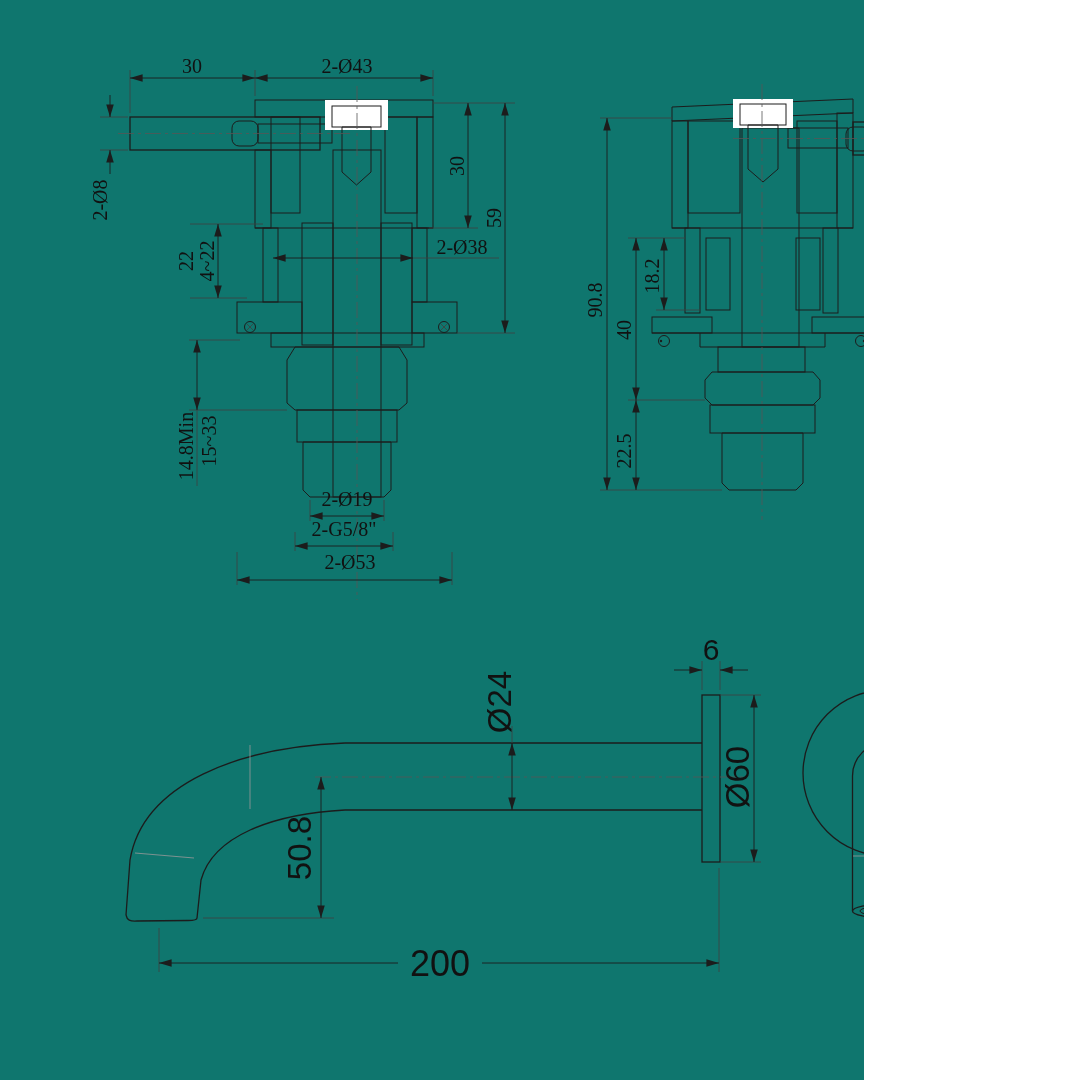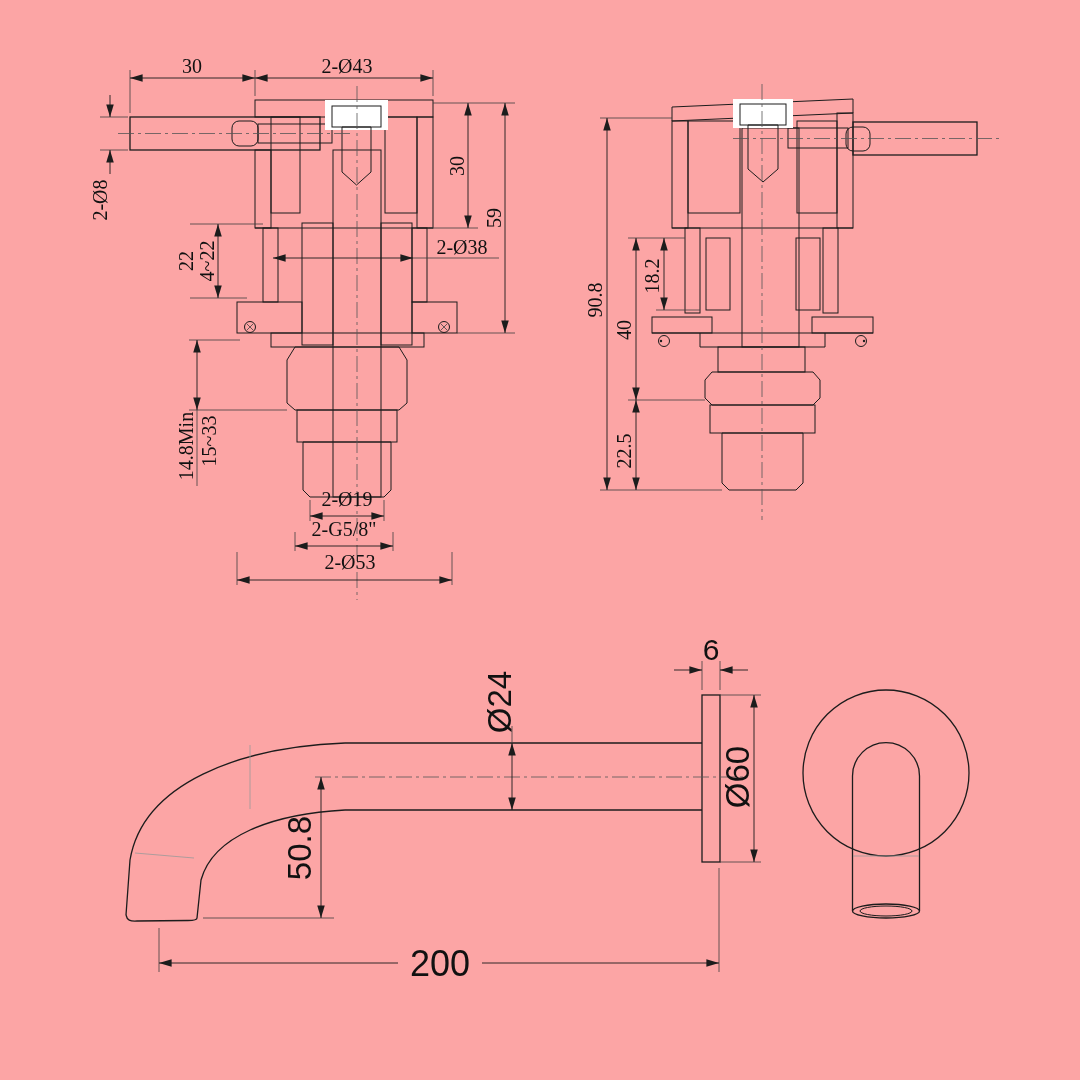--- a/index.html
+++ b/index.html
@@ -1,16 +1,16 @@
 <!DOCTYPE html>
 <html><head>
 <meta charset="utf-8">
 <style>
   html,body{margin:0;padding:0;background:#ffffff;}
-  .sheet{position:relative;width:1080px;height:1080px;background:#fca5a5;overflow:hidden;}
+  .sheet{position:relative;width:864px;height:1080px;background:#0f766e;overflow:hidden;}
   svg{display:block;}
   .ol{fill:none;stroke:#1c1c1c;stroke-width:1.3;}
   .ol2{fill:none;stroke:#1c1c1c;stroke-width:1;}
   .lt{fill:none;stroke:#999;stroke-width:0.8;}
   .cl{fill:none;stroke:#555;stroke-width:0.8;stroke-dasharray:16 4 3 4;}
   .ext{fill:none;stroke:#3f3f3f;stroke-width:0.8;}
   .dim{fill:none;stroke:#1c1c1c;stroke-width:0.9;}
   .ds{font-family:"Liberation Serif","DejaVu Serif",serif;font-size:20px;fill:#111;text-anchor:middle;dominant-baseline:central;}
   .dc{font-family:"Liberation Sans","DejaVu Sans",sans-serif;font-size:33px;fill:#111;text-anchor:middle;dominant-baseline:central;}
   .dcm{font-family:"Liberation Sans","DejaVu Sans",sans-serif;font-size:30px;fill:#111;text-anchor:middle;dominant-baseline:central;}

